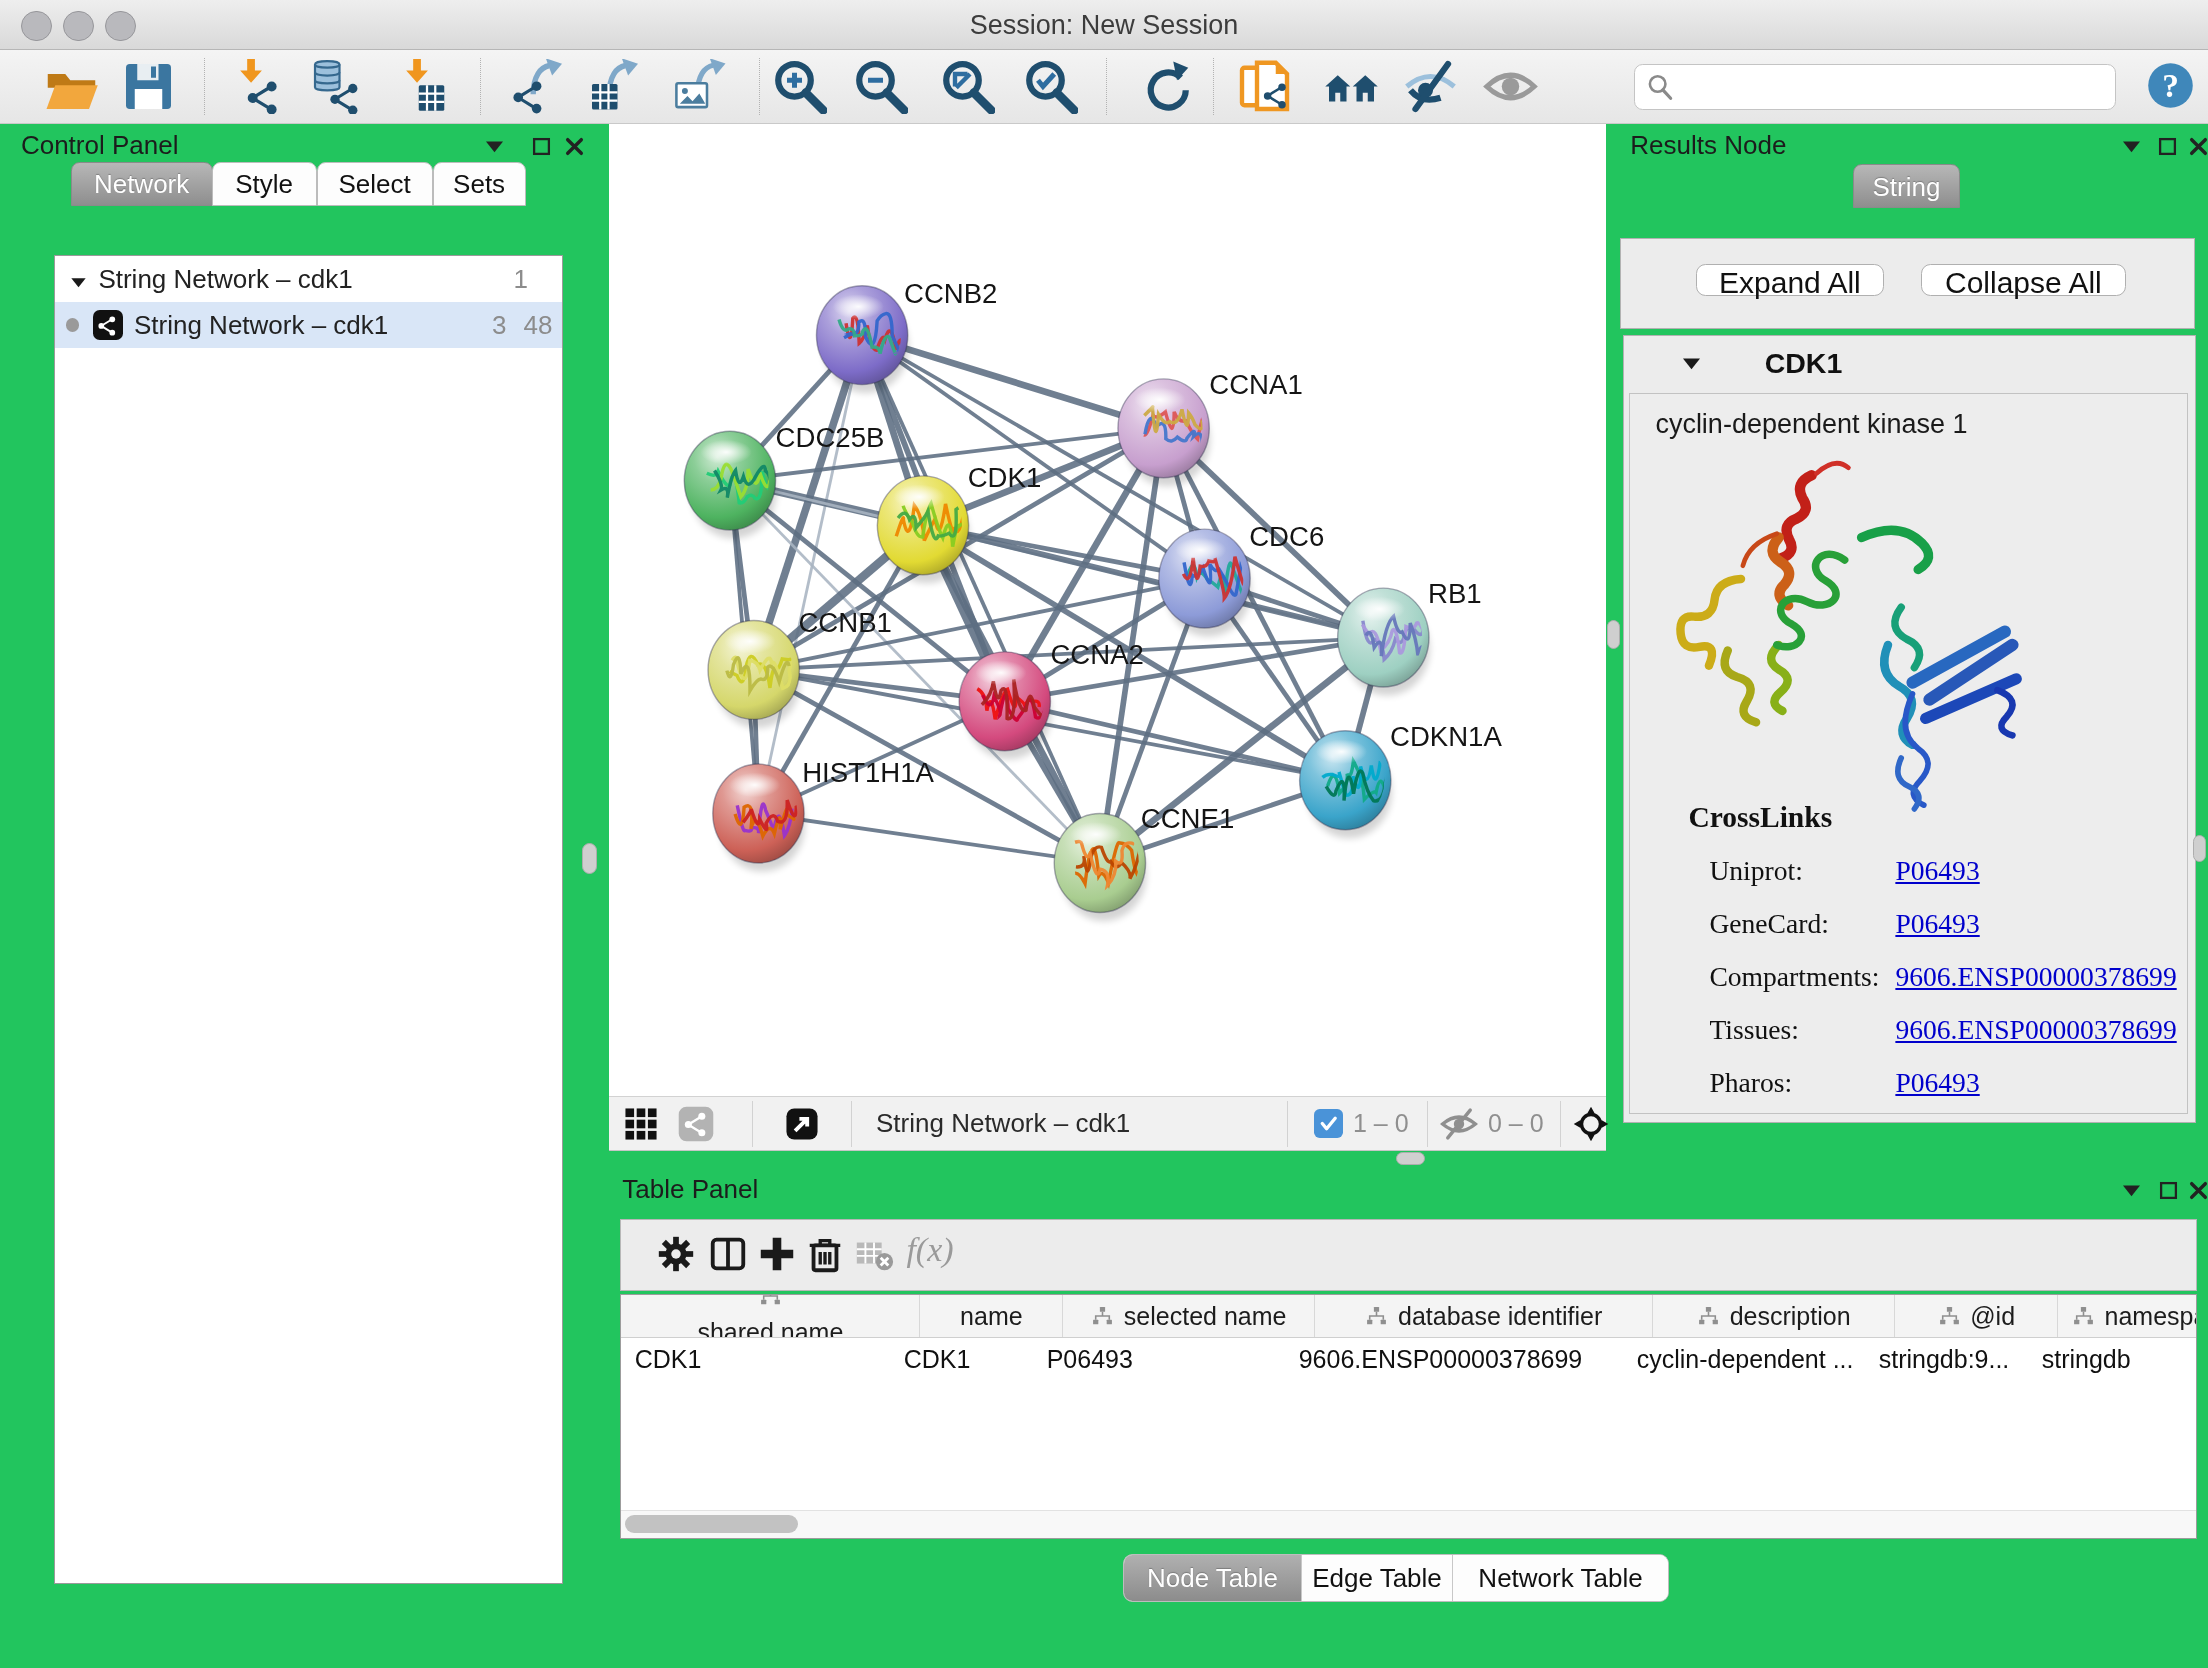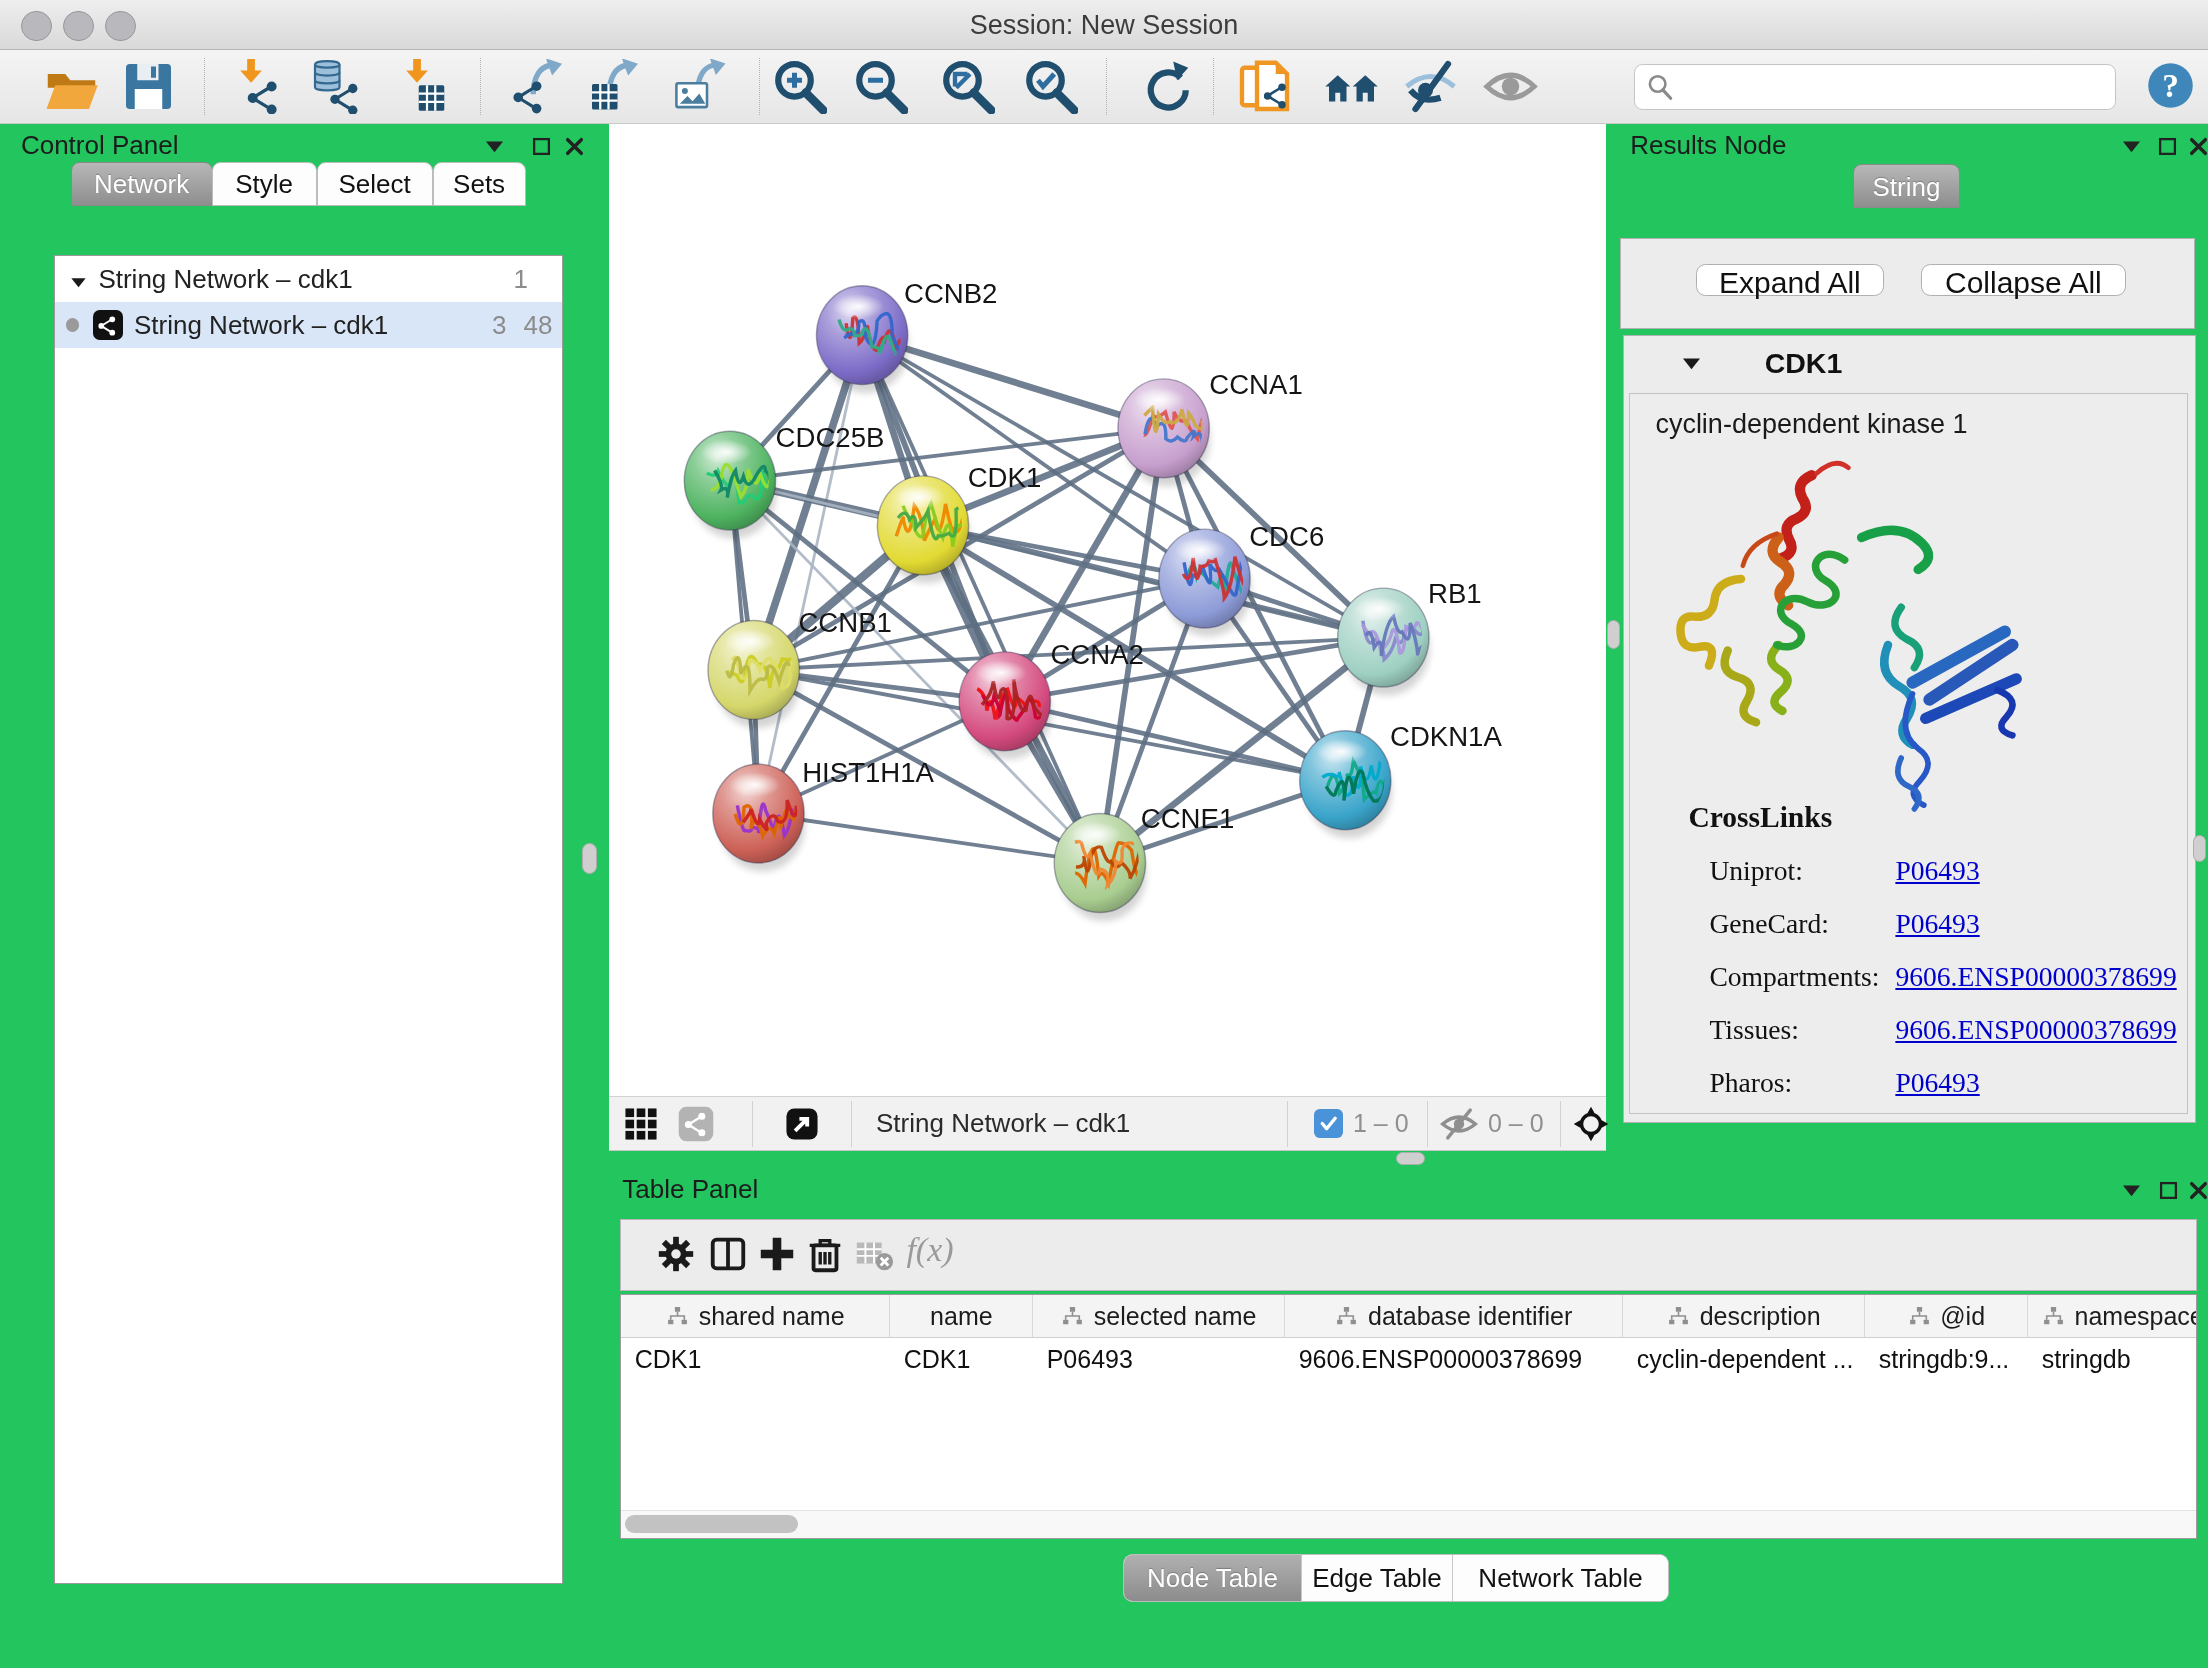--- a/index.html
+++ b/index.html
@@ -933,21 +933,21 @@
         </span>
       <span class="tp-ico dim" style="left:232px">
           <svg viewBox="0 0 44 44">
             <use href="#i-tablex"></use>
           </svg>
         </span>
       <span id="tp-fx">f(x)</span>
     </div>
     <div id="tp-table">
       <div id="tp-header">
-          <div class="th" style="width: 269px;">
+          <div class="th" style="width: 299px; flex-direction: column;">
             <svg viewBox="0 0 44 44">
               <use href="#i-tree"></use>
             </svg>
             <span>shared name</span>
           </div>
           <div class="th" style="width: 143px;">
             <span>name</span>
           </div>
           <div class="th" style="width: 252px;">
             <svg viewBox="0 0 44 44">

